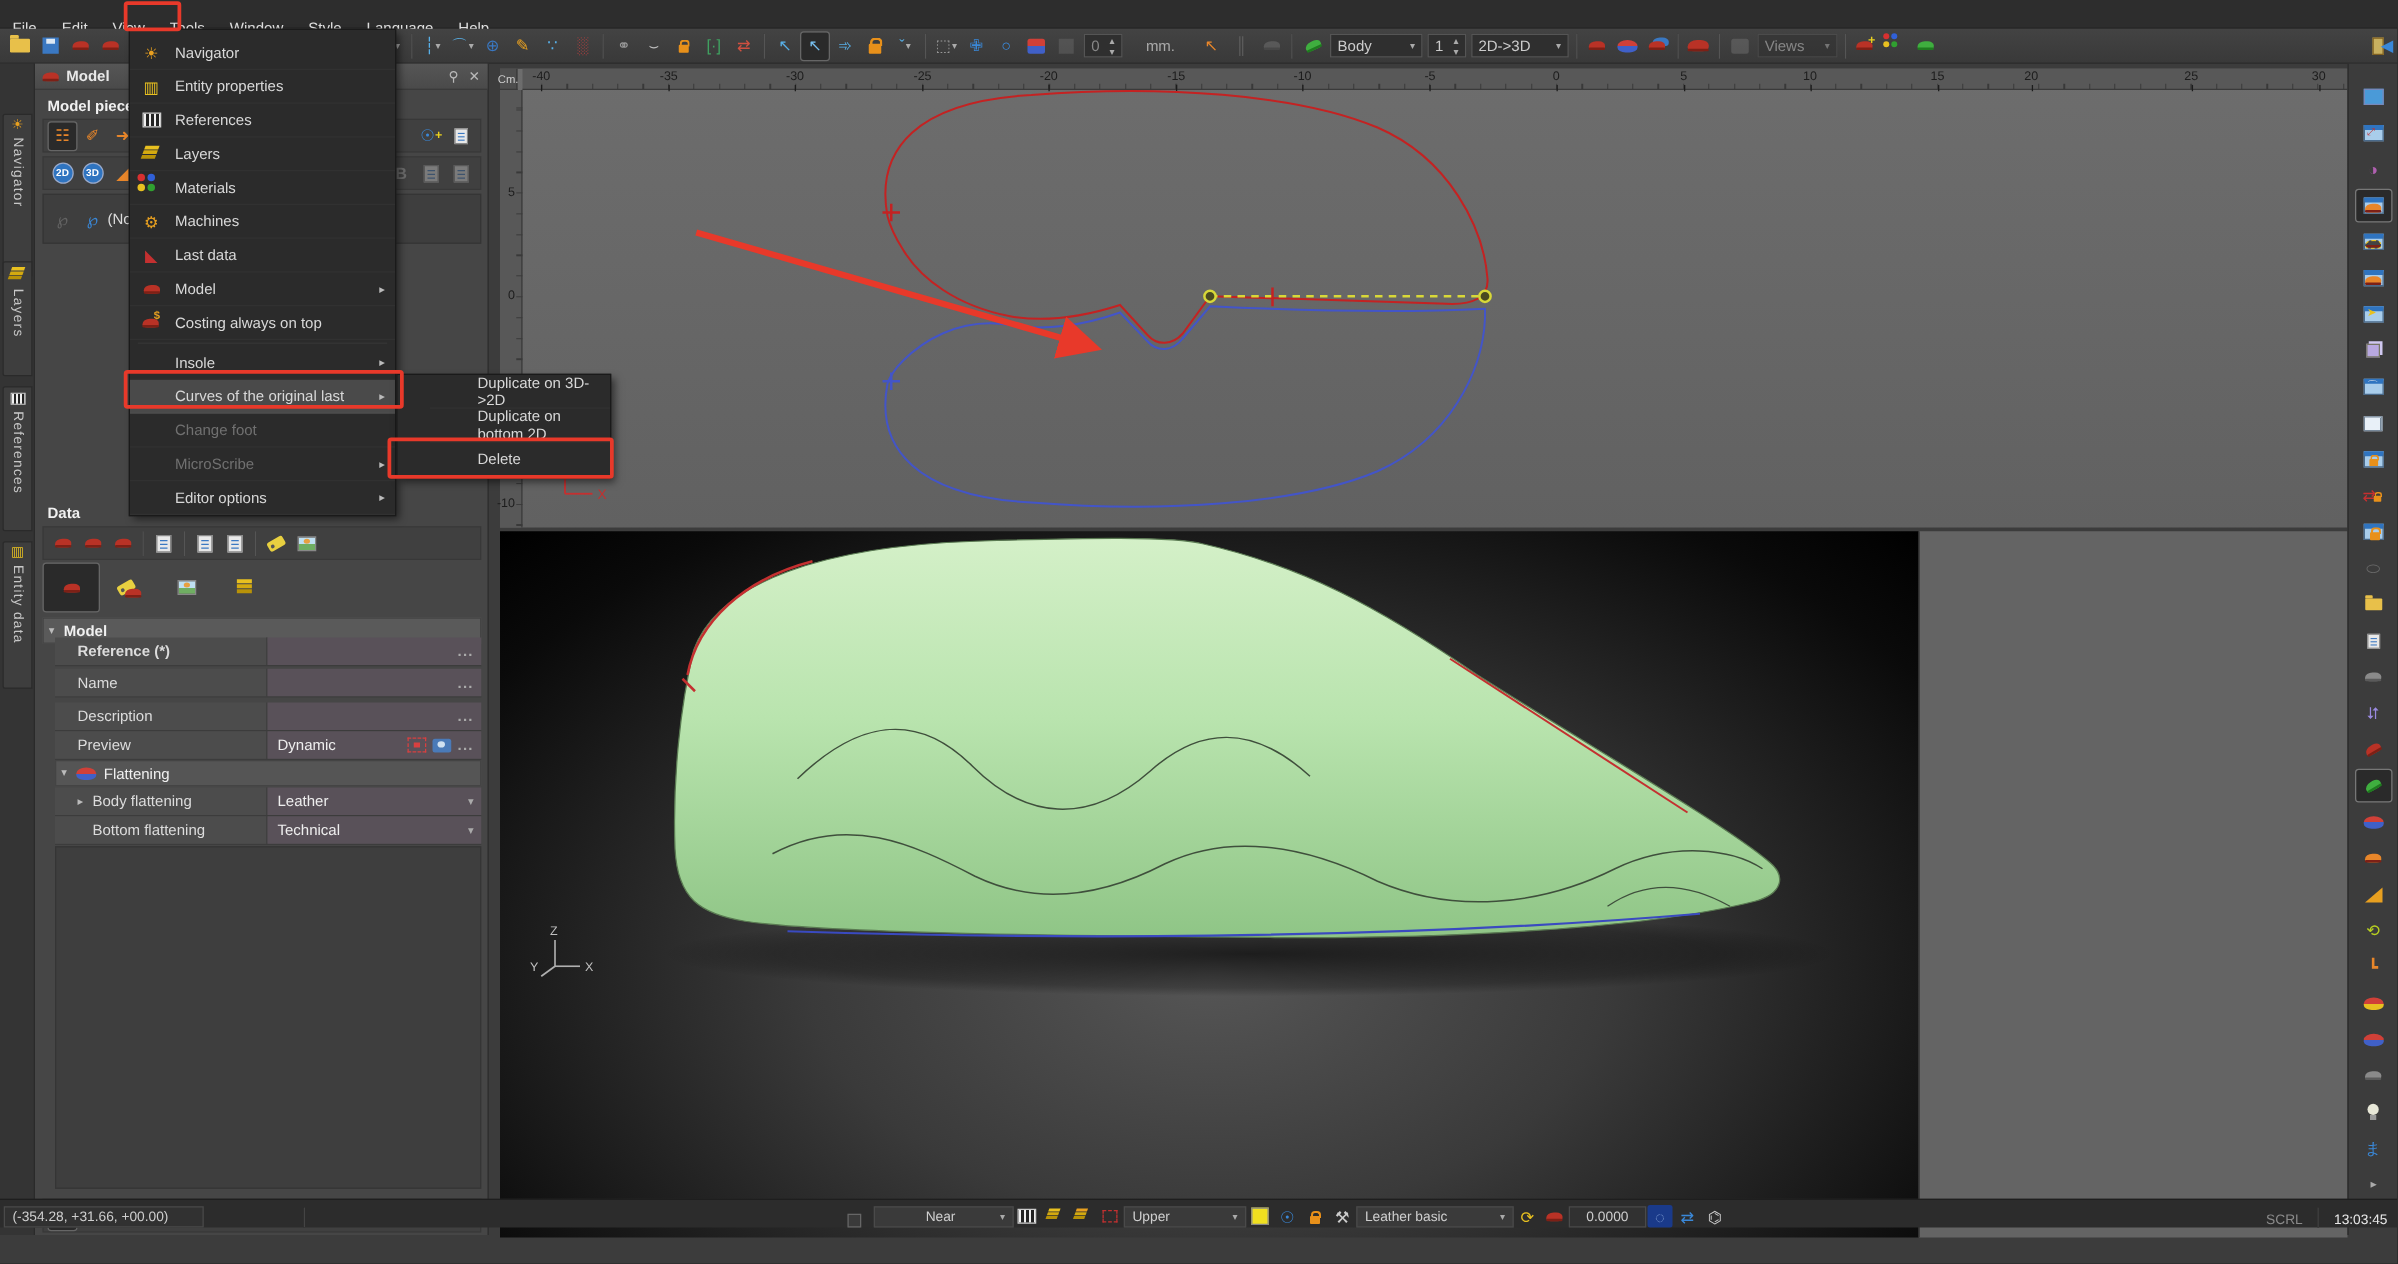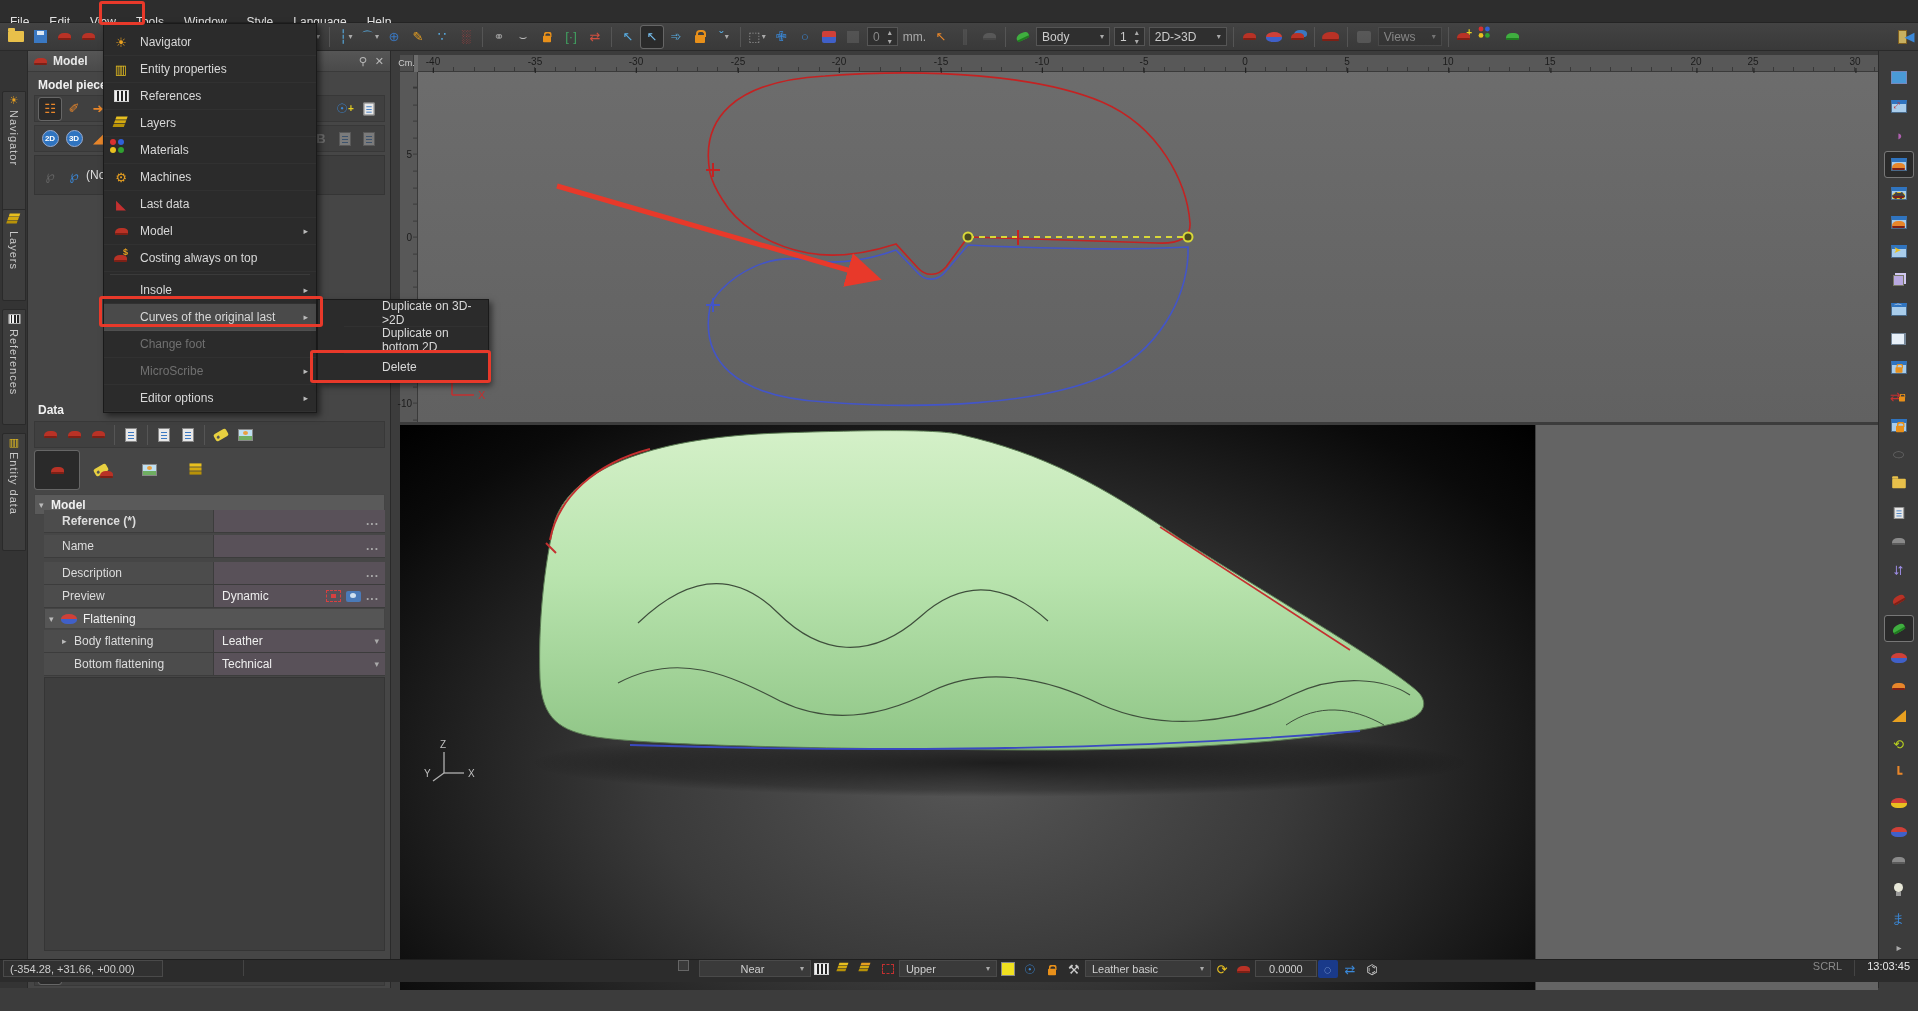--- a/index.html
+++ b/index.html
@@ -16,21 +16,21 @@
 
   
   #toolbar { left:0; top:23px; width:1918px; height:28px; background:linear-gradient(#434343,#393939); display:flex; align-items:center; border-bottom:1px solid #2a2a2a; padding-left:4px;}
   .tb-sep { width:1px; height:20px; background:#2b2b2b; border-right:1px solid #555; margin:0 4px; }
   .ic { width:22px; height:22px; display:flex; align-items:center; justify-content:center; margin:0 1px; border-radius:2px; font-size:13px; flex:0 0 auto;}
   .ic.sel { background:#2a2a2a; outline:1px solid #666; }
   .ic.dis { opacity:.35; }
   .caret { font-size:8px; color:#aaa; margin-left:1px; }
   .tb-box { height:19px; background:#2f2f2f; border:1px solid #555; color:#ccc; display:flex; align-items:center; padding:0 5px; margin:0 2px; }
   .tb-drop { justify-content:space-between; }
-  .tb-label { color:#aaa; margin:0 3px; }
+  .tb-label { color:#aaa; margin:0 17px; }
 
   
   .shoe { display:inline-block; width:17px; height:9px; background:#b93226; border-radius:55% 45% 35% 35% / 75% 55% 45% 45%; position:relative; }
   .shoe::after { content:""; position:absolute; bottom:0; left:0; right:0; height:2px; background:#7d2016; border-radius:2px; }
   .shoe.green { background:#3fae3f; } .shoe.green::after{background:#1f7a1f;}
   .shoe.grey { background:#8a8a8a; } .shoe.grey::after{background:#5a5a5a;}
   .shoe.small { width:13px; height:7px; }
   .folder { width:16px; height:11px; background:#e8c04a; border-radius:1px; position:relative; }
   .folder::before { content:""; position:absolute; top:-3px; left:0; width:7px; height:3px; background:#e8c04a; border-radius:1px 1px 0 0; }
   .floppy { width:13px; height:13px; background:#3a78c2; position:relative; }
@@ -97,21 +97,21 @@
   #vp3d { left:400px; top:425px; width:1135px; height:565px; background:radial-gradient(ellipse at 50% 62%, #565656 0%, #3a3a3a 40%, #0a0a0a 85%, #000 100%); }
   #rightgap { left:1535px; top:425px; width:343px; height:565px; background:#646464; border-left:1px solid #404040; }
 
   
   #sidebar { left:1878px; top:51px; width:40px; height:937px; background:#3c3c3c; border-left:1px solid #2a2a2a; display:flex; flex-direction:column; align-items:center; padding-top:14px;}
   .sb-btn { width:28px; height:25px; display:flex; align-items:center; justify-content:center; margin-bottom:4px; border-radius:2px; flex:0 0 auto;}
   .sb-btn.sel { background:#2a2a2a; outline:1px solid #777; }
   .sb-btn.dis { opacity:.35; }
 
   
-  #statusbar { left:0; top:959px; width:1918px; height:23px; background:#2c2c2c; border-top:1px solid #1e1e1e; display:flex; align-items:flex-start; font-size:11px; color:#cfcfcf;}
+  #statusbar { left:0; top:959px; width:1918px; height:23px; background:#2c2c2c; border-top:1px solid #1e1e1e; display:flex; align-items:flex-end; font-size:11px; color:#cfcfcf;}
   .sb-box { height:17px; border:1px solid #4a4a4a; display:flex; align-items:center; padding:0 6px; background:#313131;}
   .sb-drop { background:#3a3a3a; justify-content:space-between; }
   .sb-ic { width:20px; height:18px; display:flex; align-items:center; justify-content:center; margin:0 1px; flex:0 0 auto;}
   .sb-sep { width:1px; height:16px; background:#1c1c1c; border-right:1px solid #444; margin:0 4px;}
   .swatch { width:14px; height:14px; background:#f0e020; border:1px solid #888; }
   .chk { width:11px; height:11px; border:1px solid #666; background:#3a3a3a; }
 
   
   #toolsmenu { left:103px; top:23px; width:214px; height:390px; background:#2b2b2b; border:1px solid #1a1a1a; box-shadow:3px 3px 6px rgba(0,0,0,.5); z-index:50; padding-top:5px;}
   .dd-item { height:27px; display:flex; align-items:center; padding:0 8px 0 6px; color:#d8d8d8; position:relative; border-bottom:1px solid rgba(255,255,255,.03);}
@@ -569,21 +569,21 @@
       <span class="hlab" style="left:218px">-30</span>
       <span class="hlab" style="left:320px">-25</span>
       <span class="hlab" style="left:421px">-20</span>
       <span class="hlab" style="left:523px">-15</span>
       <span class="hlab" style="left:624px">-10</span>
       <span class="hlab" style="left:726px">-5</span>
       <span class="hlab" style="left:827px">0</span>
       <span class="hlab" style="left:929px">5</span>
       <span class="hlab" style="left:1030px">10</span>
       <span class="hlab" style="left:1132px">15</span>
-      <span class="hlab" style="left:1278px">20</span>
+      <span class="hlab" style="left:1207px">20</span>
       <span class="hlab" style="left:1335px">25</span>
       <span class="hlab" style="left:1437px">30</span>
     </div>
     <div id="vruler">
       <span class="vlab" style="top:82px">5</span>
       <span class="vlab" style="top:165px">0</span>
       <span class="vlab" style="top:248px">-5</span>
       <span class="vlab" style="top:331px">-10</span>
     </div>
 

